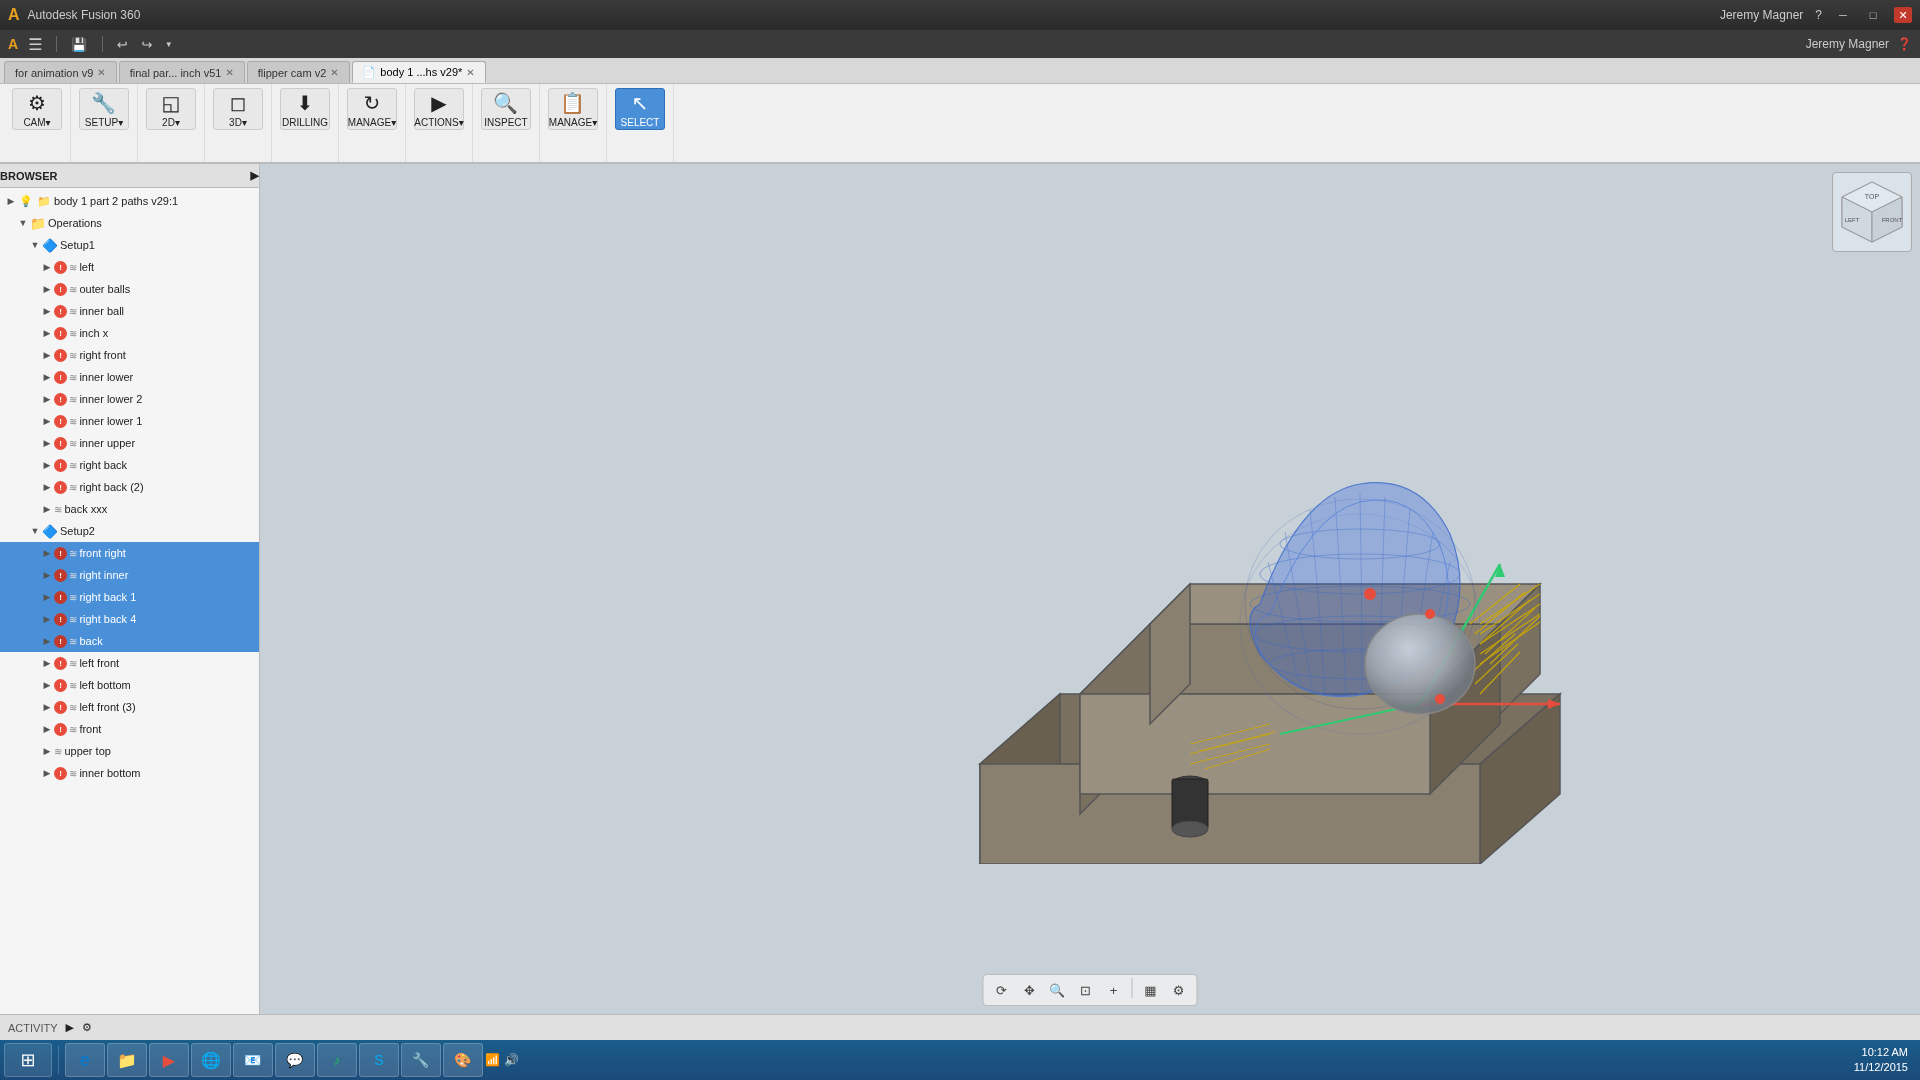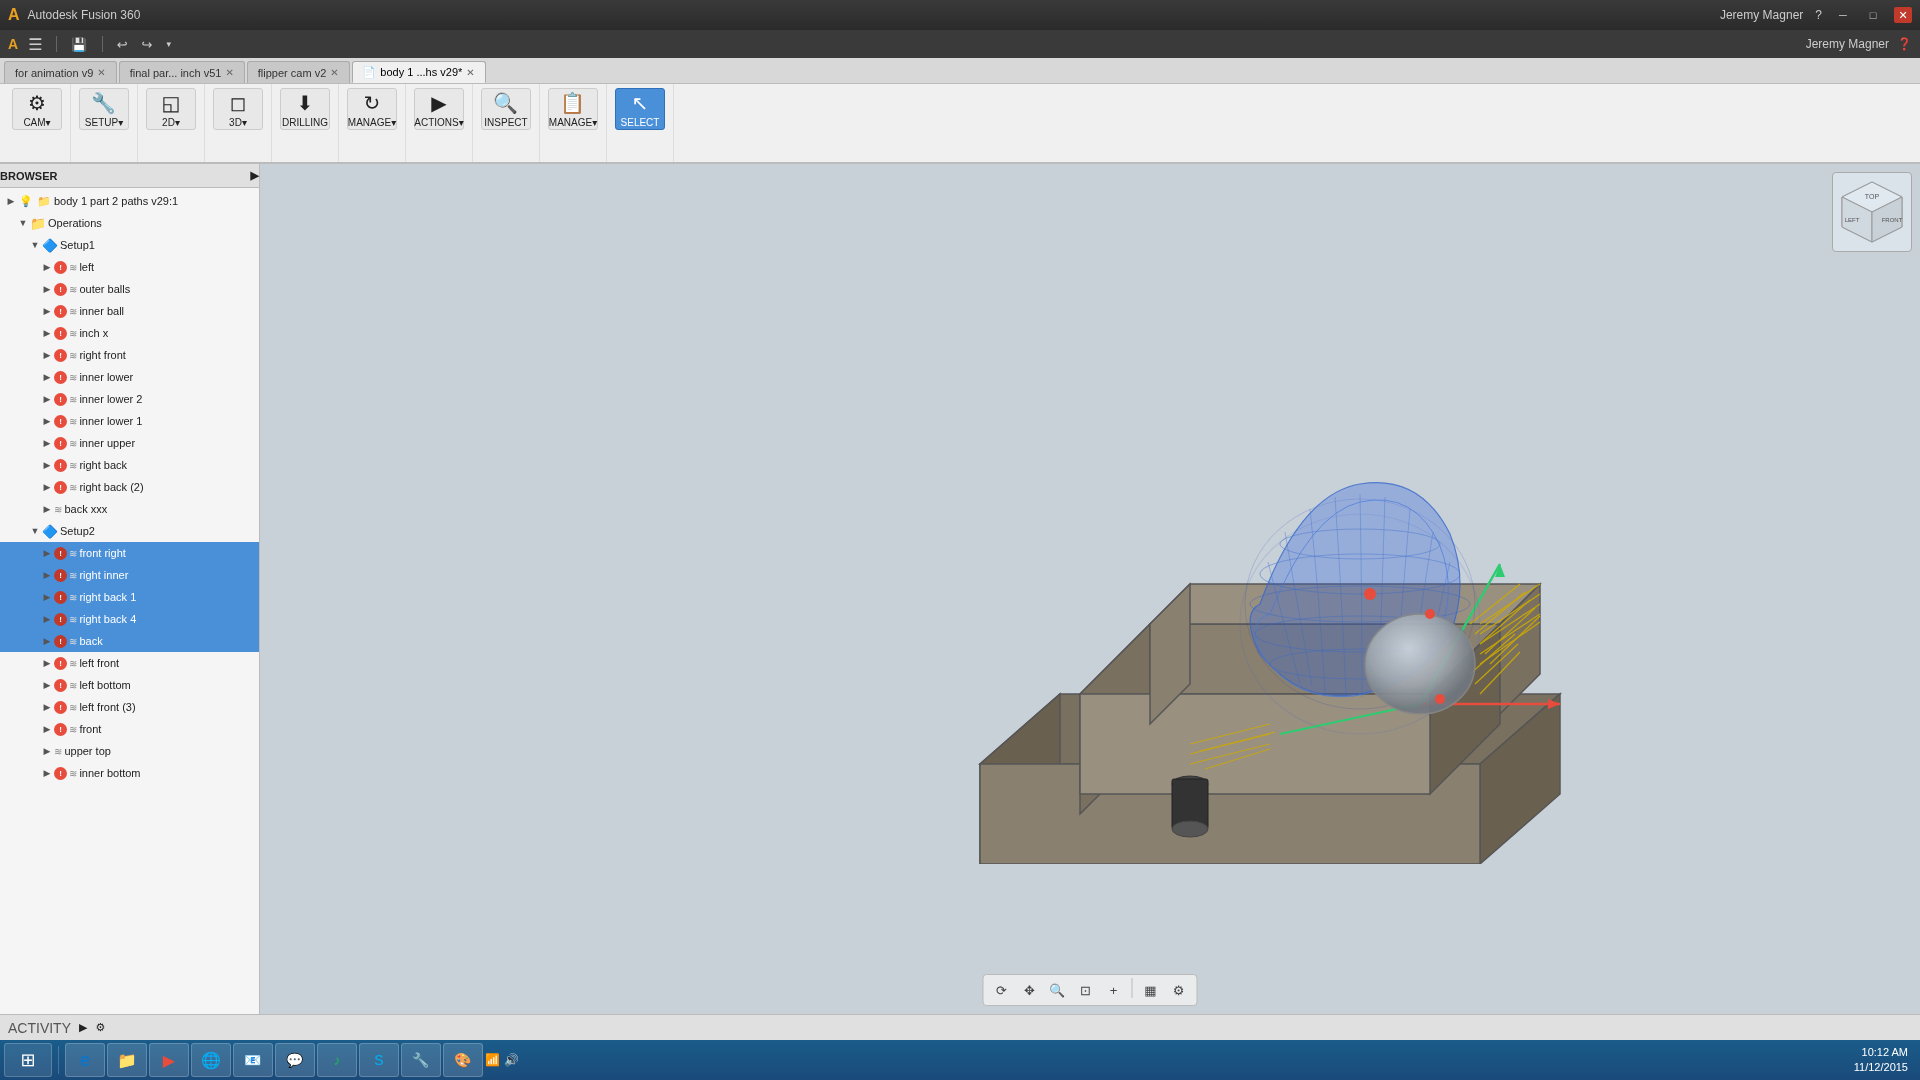--- a/index.html
+++ b/index.html
@@ -566,21 +566,21 @@
       <div class="vp-btn" title="Zoom In">+</div>
       <div style="width:1px;height:20px;background:#bbb;margin:0 2px;"></div>
       <div class="vp-btn" title="Display Settings">▦</div>
       <div class="vp-btn" title="Settings">⚙</div>
     </div>
 
   </div>
 </div>
 
 <div style="height:26px; background:#e0e0e0; border-top:1px solid #bbb; display:flex; align-items:center; padding:0 8px; gap:8px;">
-  <span style="font-size:14px; color:#555;">ACTIVITY</span>
+  <span style="font-size:11px; color:#555;">ACTIVITY</span>
   <span style="font-size:11px; cursor:pointer;">▶</span>
   <span style="font-size:11px; cursor:pointer;">⚙</span>
 </div>
 
 <div id="taskbar">
   <div class="taskbar-btn" style="background:rgba(255,255,255,0.1); font-size:18px; min-width:48px;">
     <span>⊞</span>
   </div>
   <div class="taskbar-sep"></div>
 

